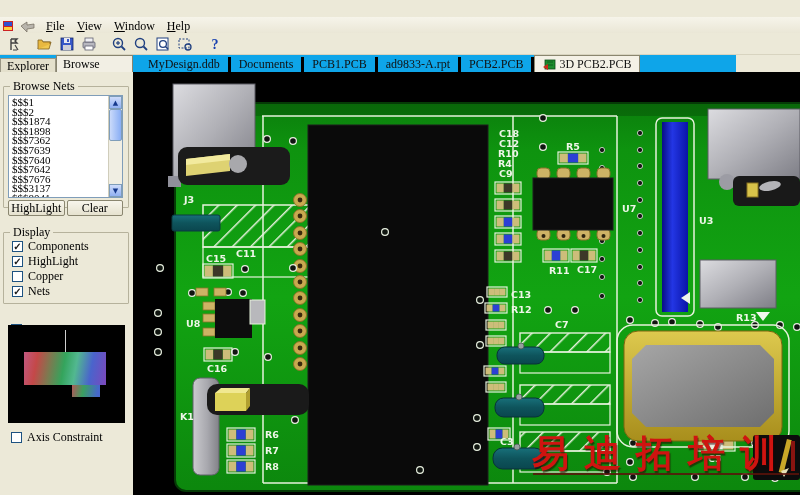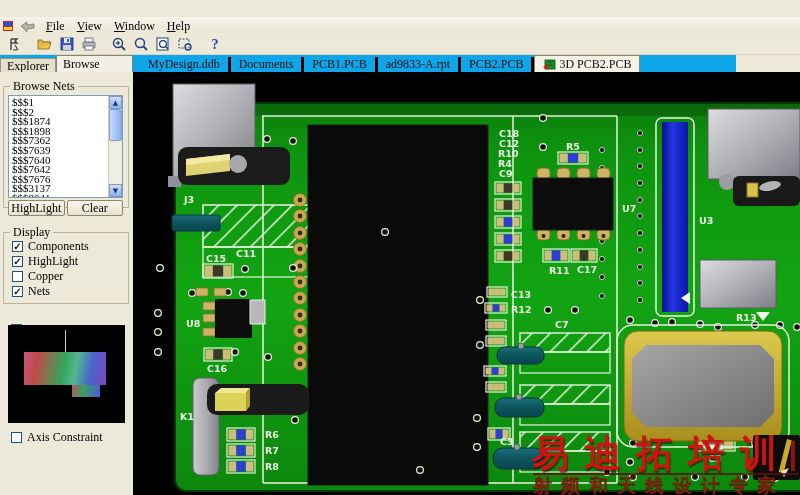--- a/index.html
+++ b/index.html
@@ -583,16 +583,15 @@
     <div id="watermark">
       <div id="wmbox">
         <svg width="47" height="45" viewBox="0 0 47 45">
           <rect x="30" y="4" width="5" height="34" fill="#caa828" transform="rotate(14 32 20)"></rect>
           <polygon points="28,36 36,33 31,42" fill="#e8e0b8"></polygon>
           <rect x="38" y="6" width="4" height="30" fill="#8a1410"></rect>
         </svg>
       </div>
       <div id="wmline1">易迪拓培训</div>
       <div id="wmrule"></div>
-      <div id="wmline2">射频和天线设计专家</div>
     </div>
   </div>
 </div>
 
 </body></html>

